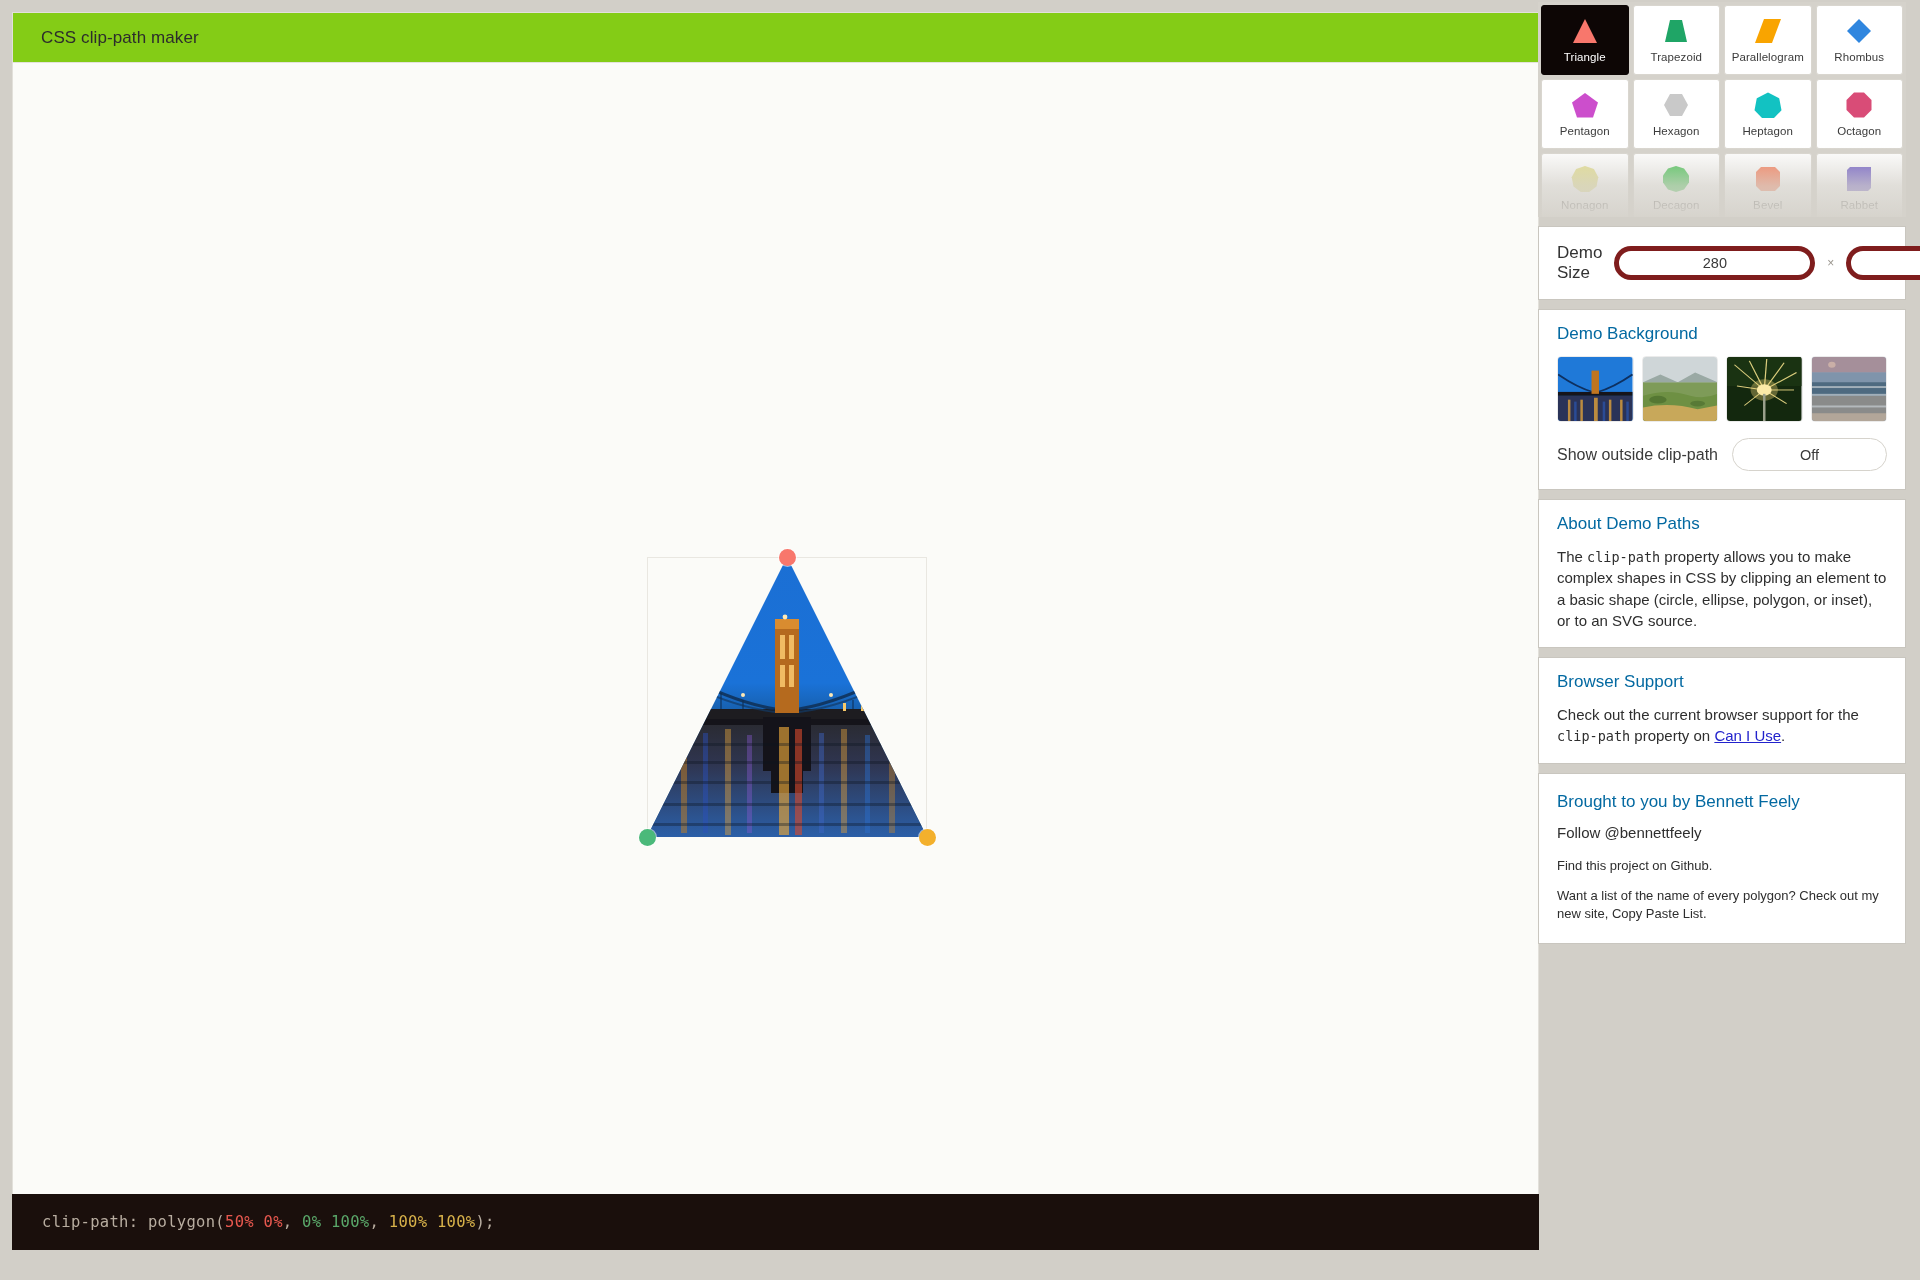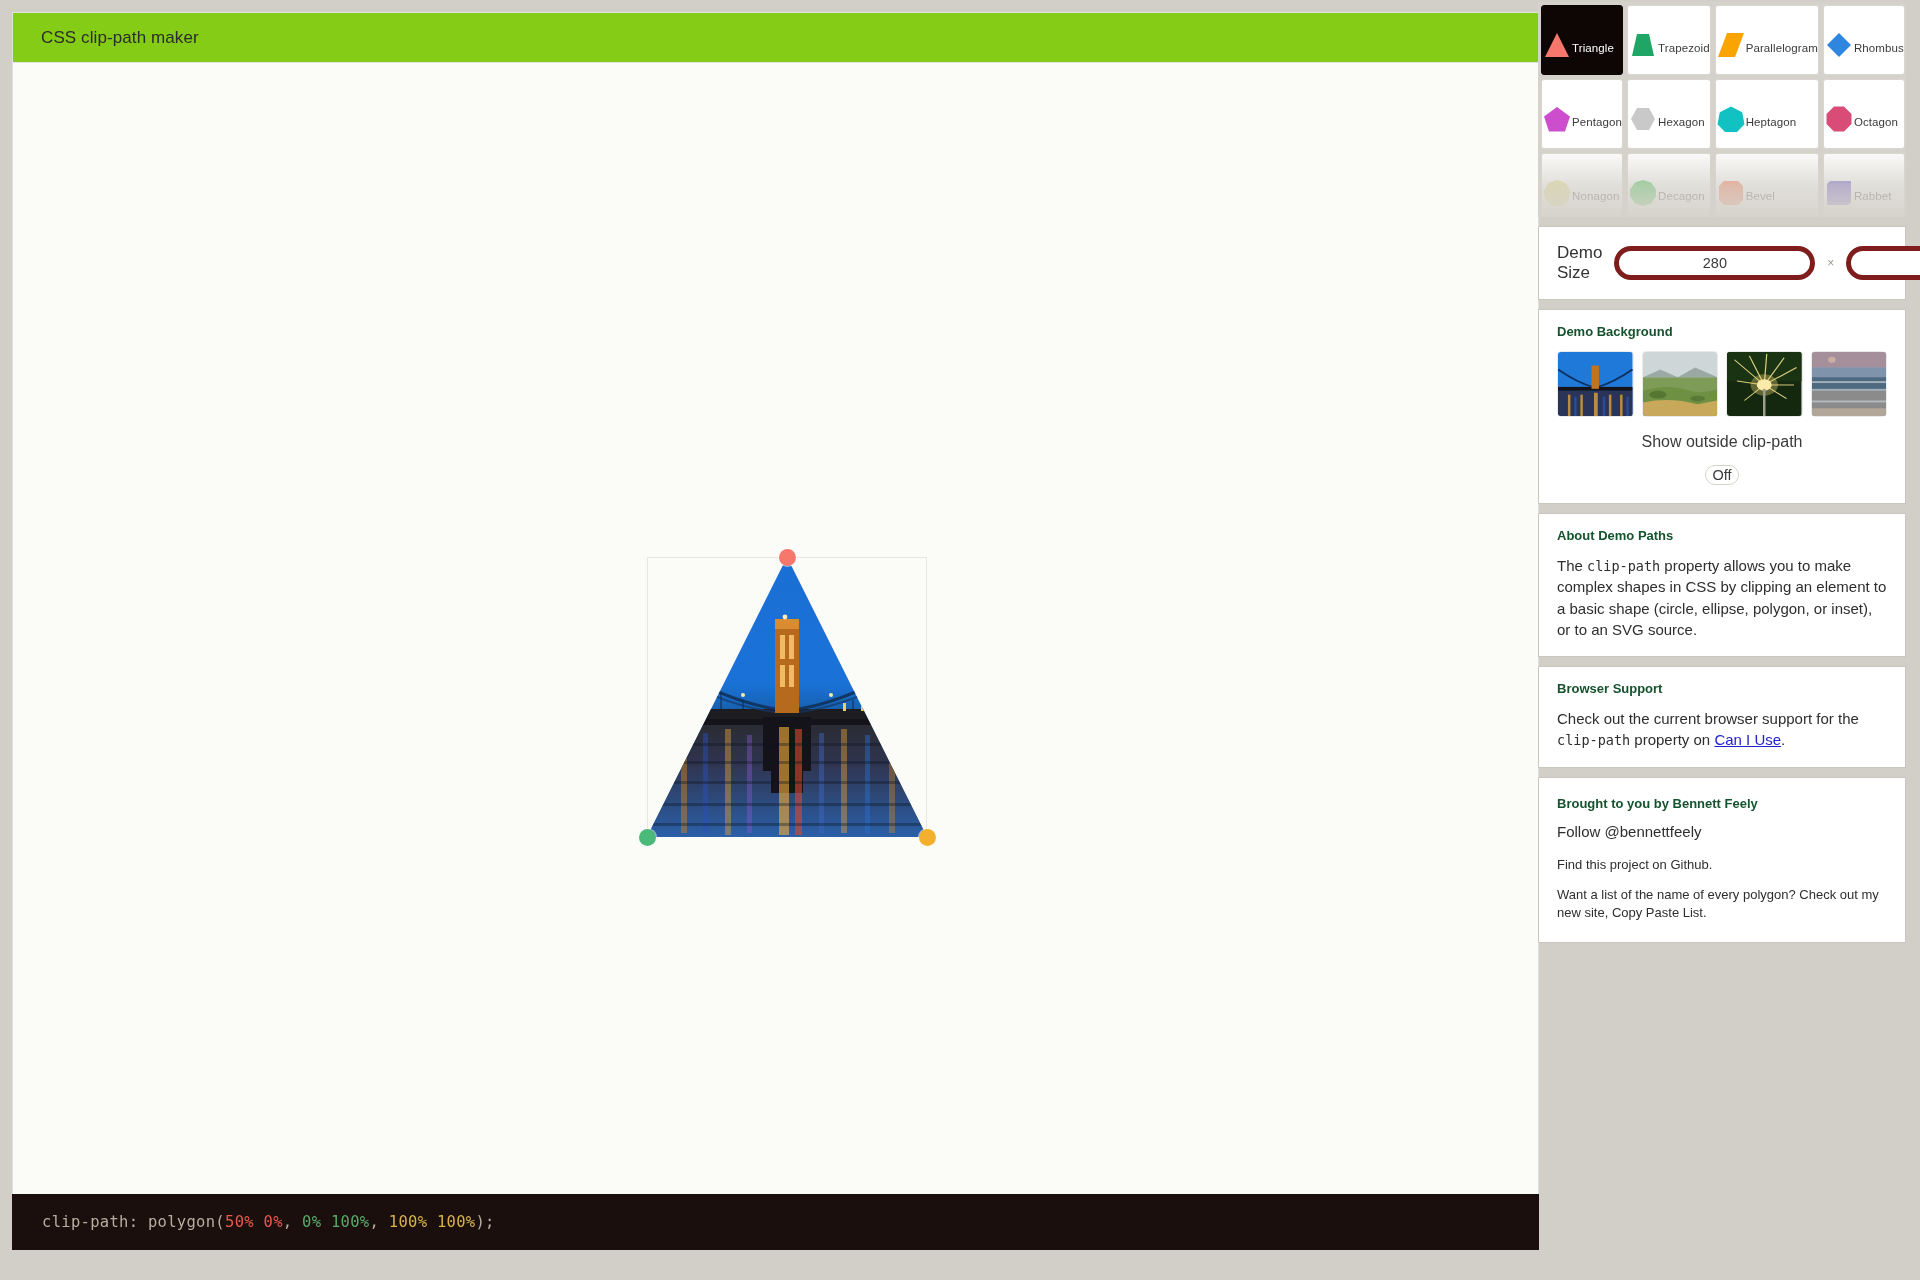--- a/index.html
+++ b/index.html
@@ -153,21 +153,21 @@
     display: grid;
     grid-template-columns: repeat(4, 1fr);
     gap: 4px;
   }
   .shape-tile {
     background: #ffffff;
     height: 70px;
     border: 1px solid #d9d6cf;
     border-radius: 3px;
     display: flex;
-    flex-direction: row;
+    flex-direction: column;
     align-items: center;
     justify-content: flex-start;
     padding-top: 10px;
     cursor: pointer;
   }
   .shape-tile.selected {
     background: #0d0605;
     border-color: #0d0605;
   }
   .shape-tile.selected .shape-label { color: #ffffff; }
@@ -209,24 +209,24 @@
     font-family: "Liberation Sans", sans-serif;
     font-size: 14.5px;
     color: #3a3a3a;
     outline: none;
   }
   .times { font-size: 12px; color: #9a968e; }
 
   
   .bg-card { padding: 14px 18px 18px 18px; }
   .card-head {
-    font-size: 13px;
-    color: #14532d;
+    font-size: 17px;
+    color: #0369a1;
     margin: 0 0 12px 0;
-    font-weight: bold;
+    font-weight: normal;
   }
   .thumbs {
     display: grid;
     grid-template-columns: repeat(4, 1fr);
     gap: 8px;
     margin-bottom: 16px;
   }
   .thumb {
     height: 66px;
     border-radius: 4px;
@@ -246,21 +246,20 @@
     outline: none;
     background: #fff;
     font-family: "Liberation Sans", sans-serif;
   }
   .url-input::placeholder { color: #a3a09a; }
   .toggle-row {
     display: flex;
     align-items: center;
     gap: 14px;
     margin-top: 16px;
-    flex-direction: column;
   }
   .toggle-label { font-size: 16px; color: #3a3a3a; flex: 0 0 auto; }
   .toggle-btn {
     flex: 1;
     height: 33px;
     border: 1px solid #d6d3cc;
     border-radius: 20px;
     background: #fff;
     font-size: 14.5px;
     color: #3a3a3a;

